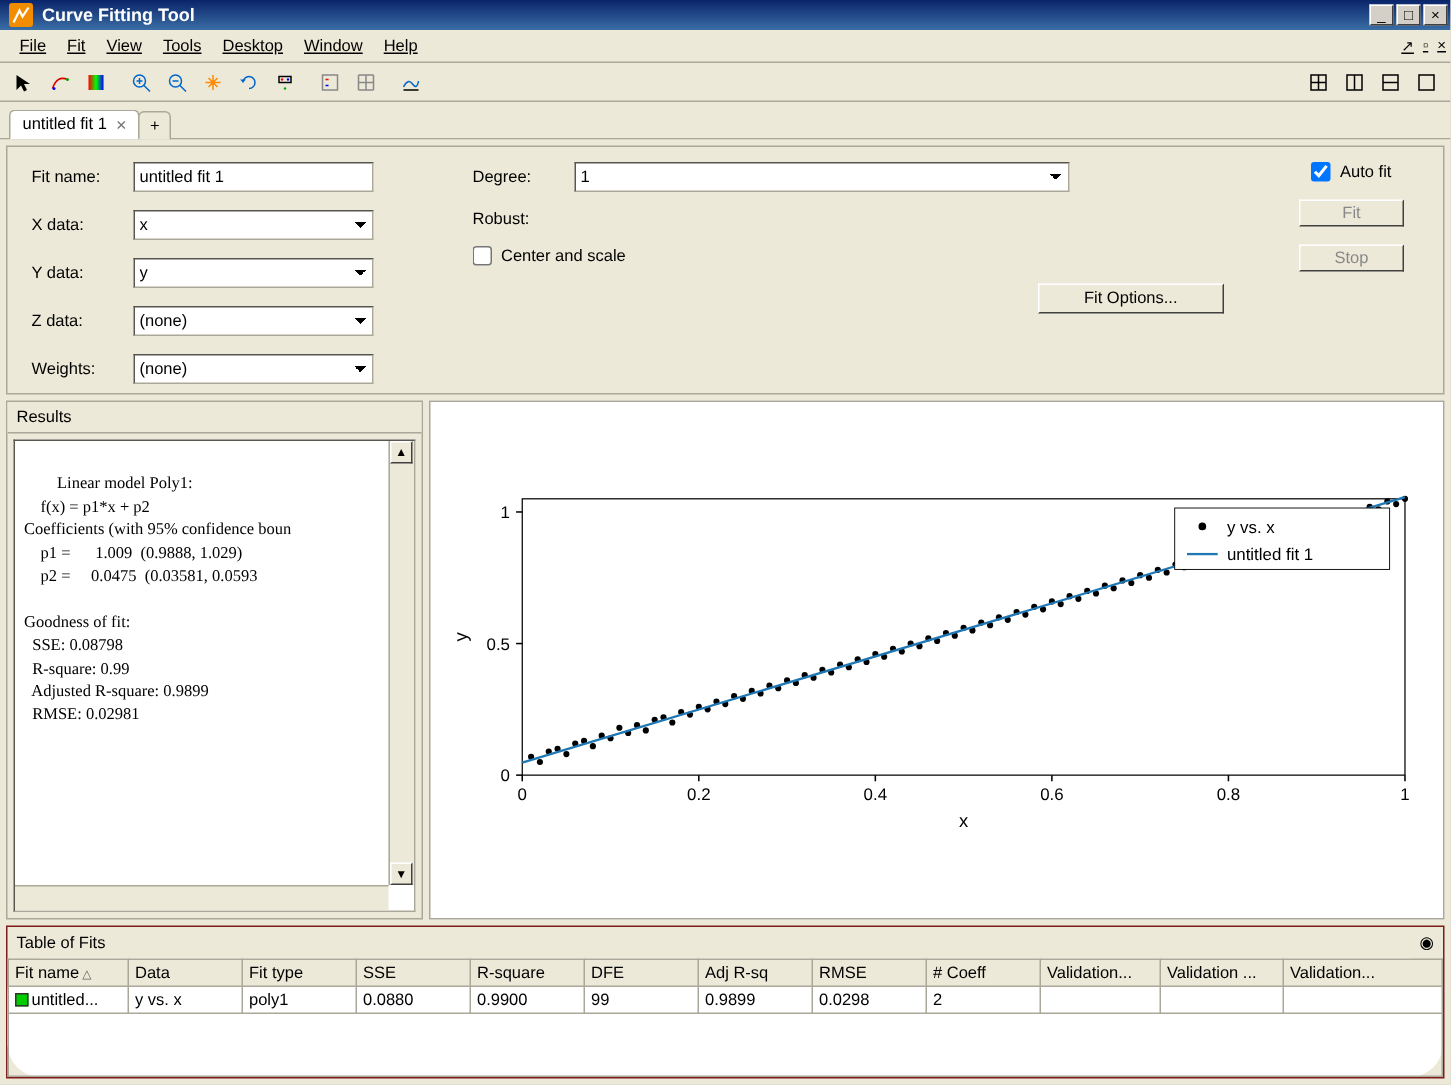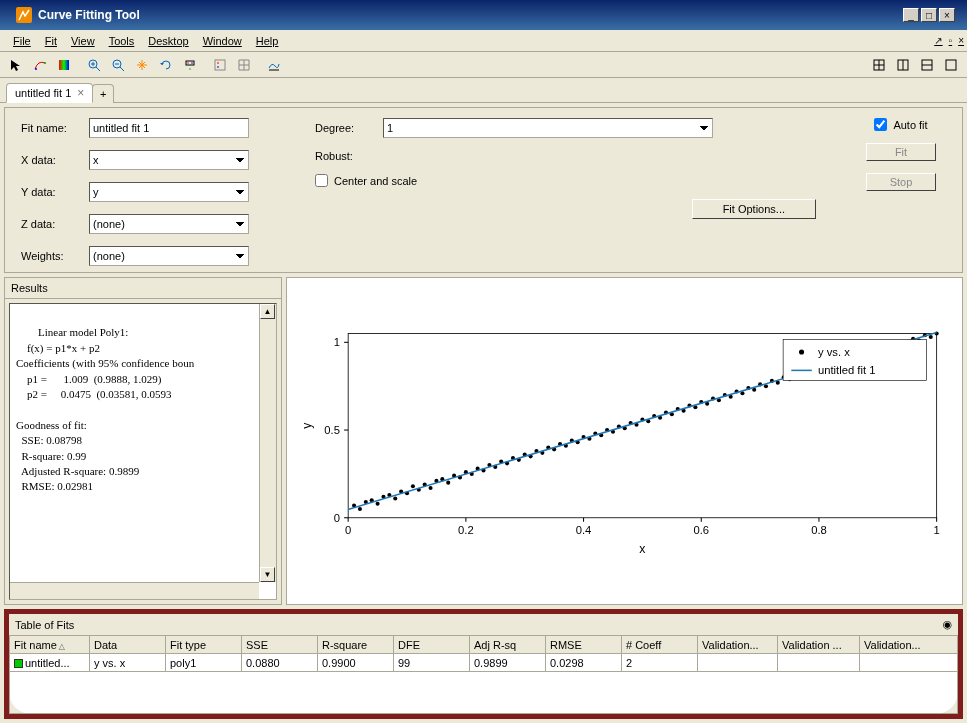--- a/index.html
+++ b/index.html
@@ -1,19 +1,19 @@
 <!DOCTYPE html>
 <html><head>
 <meta charset="utf-8">
 <style>
 * { box-sizing: border-box; margin: 0; padding: 0; }
 body { font-family: Tahoma, Arial, sans-serif; font-size: 11px; background: #d4d0c8; width: 967px; height: 723px; overflow: hidden; display: flex; flex-direction: column; }
 
 
-.titlebar { background: linear-gradient(to bottom, #0a246a, #3a6ea5); color: white; height: 30px; display: flex; align-items: center; padding: 0 12px; }
+.titlebar { background: linear-gradient(to bottom, #0a246a, #3a6ea5); color: white; height: 20px; display: flex; align-items: center; padding: 0 2px; }
 .titlebar .icon { width: 16px; height: 16px; margin: 0 4px; background: #f28c00; border-radius: 2px; display: flex; align-items: center; justify-content: center; }
 .titlebar .icon svg { width: 12px; height: 12px; }
 .titlebar .title { flex: 1; font-weight: bold; font-size: 12px; padding-left: 2px; }
 .titlebar .win-btns { display: flex; }
 .titlebar .win-btn { width: 16px; height: 14px; background: #d4d0c8; border: 1px solid white; border-right-color:#404040; border-bottom-color:#404040; margin-left: 2px; font-size: 10px; display:flex; align-items:center; justify-content:center; color:black; font-family: Marlett, Arial; cursor:pointer;}
 
 
 .menubar { background: #ece9d8; border-bottom: 1px solid #aca899; height: 22px; display: flex; align-items: center; padding-left: 6px; text-decoration: underline; }
 .menubar .item { padding: 2px 7px; cursor: pointer; }
 .menubar .spacer { flex: 1; }
@@ -54,21 +54,21 @@
 .results-box { width: 278px; border:1px solid #aca899; background:#ece9d8; display:flex; flex-direction:column; min-height:0;}
 .results-box .head { padding:4px 6px; border-bottom:1px solid #aca899; background:#ece9d8;}
 .results-body { flex:1; background:white; margin:4px; border:1px inset #aca899; padding:6px; font-family: Tahoma; font-size:11px; line-height:1.4; overflow:hidden; position:relative; white-space:pre; }
 .results-body .vscroll { position:absolute; right:0; top:0; bottom:17px; width:17px; background:#ece9d8; border-left:1px solid #aca899;}
 .results-body .hscroll { position:absolute; left:0; right:17px; bottom:0; height:17px; background:#ece9d8; border-top:1px solid #aca899;}
 .scroll-btn { width:15px; height:15px; background:#ece9d8; border:1px solid; border-color: white #404040 #404040 white; display:flex; align-items:center; justify-content:center; font-size:8px; position:absolute;}
 
 .plot-box { flex:1; border:1px solid #aca899; background:white; display:flex; align-items:center; justify-content:center; padding:10px;}
 .plot-area { width:100%; height:100%; position:relative; }
 
-.fits-panel { border:5px solid #7f1d1d; background:#ece9d8; }
+.fits-panel { border:1px solid #7f1d1d; background:#ece9d8; }
 .fits-panel .head { padding:4px 6px; display:flex; align-items:center; }
 .fits-panel .head .spacer { flex:1; }
 .fits-table { width:100%; border-collapse:collapse; background:white;border-radius:22px; }
 .fits-table th, .fits-table td { border:1px solid #aca899; padding:2px 4px; text-align:left; font-weight:normal; height:18px; overflow:hidden; white-space:nowrap;}
 .fits-table th { background:#ece9d8; }
 .fits-table .sort-arrow { font-size:8px; color:#666; margin-left:2px;}
 .sq { display:inline-block; width:9px; height:9px; background:#0c0; border:1px solid #333; margin-right:2px; vertical-align:middle;}
 
 svg { display:block; }
 </style>

